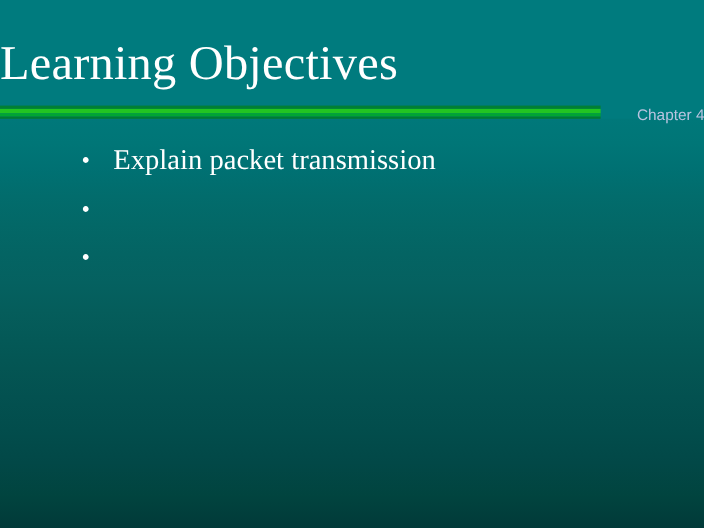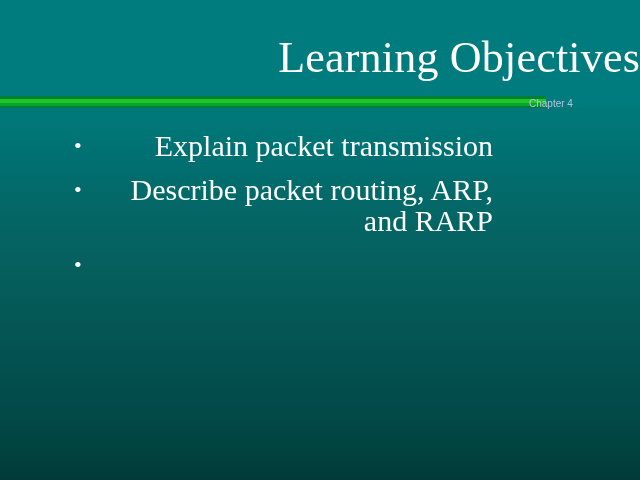--- a/index.html
+++ b/index.html
@@ -46,21 +46,21 @@
       #01443F 92%,
       #013A39 100%);
   }
 
   
   .title {
     position: absolute;
     left: 0;
     top: 32px;
     width: 640px;
-    text-align: right;
+    text-align: left;
     color: #FFFFFF;
     font-size: 44px;
     line-height: 52px;
     font-weight: normal;
     letter-spacing: 0.2px;
     white-space: nowrap;
   }
 
   
   .divider {
@@ -91,25 +91,25 @@
   .divider .stripe-dark-bot {
     position: absolute;
     left: 0; top: 10px;
     width: 100%; height: 2px;
     background: #007B33;
   }
 
   
   .chapter {
     position: absolute;
-    left: 529px;
+    left: 579px;
     top: 95px;
     color: #B9C4E0;
     font-family: "Liberation Sans", "DejaVu Sans", sans-serif;
-    font-size: 10px;
+    font-size: 14px;
     line-height: 18px;
     white-space: nowrap;
   }
 
   
   .bullets {
     position: absolute;
     left: 70px;
     top: 130px;
     width: 500px;
@@ -126,24 +126,23 @@
     color: #FFFFFF;
     font-size: 22px;
     line-height: 31px;
     text-align: left;
     padding-left: 4px;
     box-sizing: border-box;
   }
   .bullet-text {
     flex: 1 1 auto;
     color: #FFFFFF;
-    font-size: 30px;
+    font-size: 26px;
     line-height: 31px;
     max-width: 390px;
-    text-align: right;
   }
 </style>
 </head>
 <body>
 
 <div class="slide">
 
   <div class="bg-top"></div>
   <div class="bg-body"></div>
 
@@ -160,21 +159,20 @@
 
   <div class="bullets">
 
     <div class="bullet-row">
       <span class="bullet-mark">•</span>
       <span class="bullet-text">Explain packet transmission</span>
     </div>
 
     <div class="bullet-row">
       <span class="bullet-mark">•</span>
-      <span class="bullet-text">Describe packet routing, ARP, and RARP</span>
     </div>
 
     <div class="bullet-row">
       <span class="bullet-mark">•</span>
     </div>
 
   </div>
 
 </div>
 

